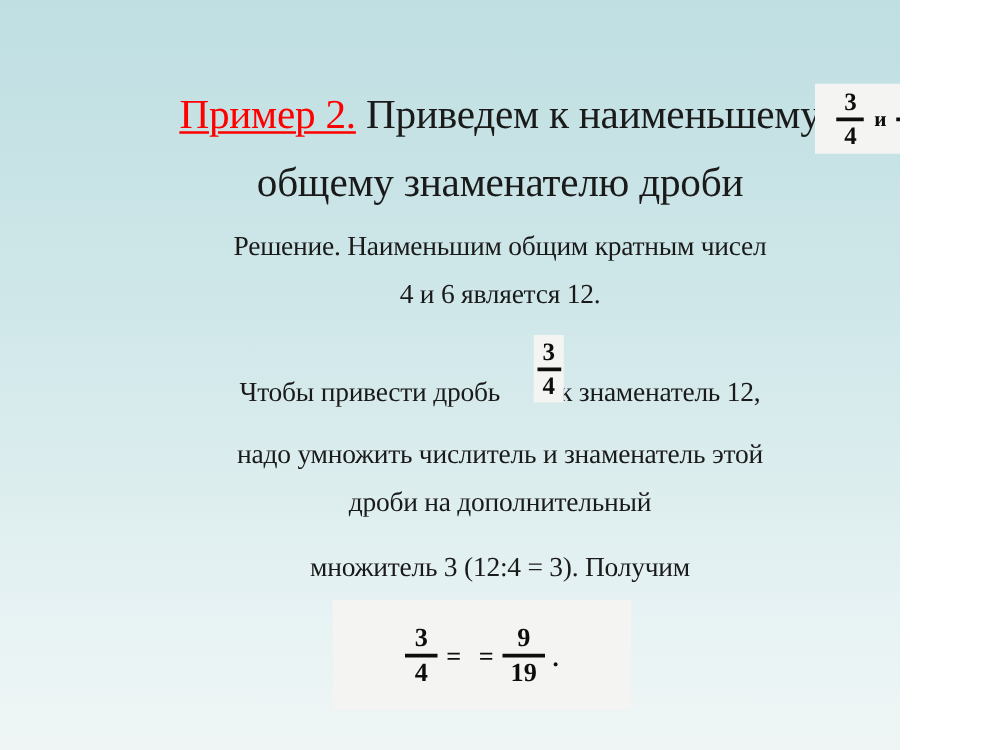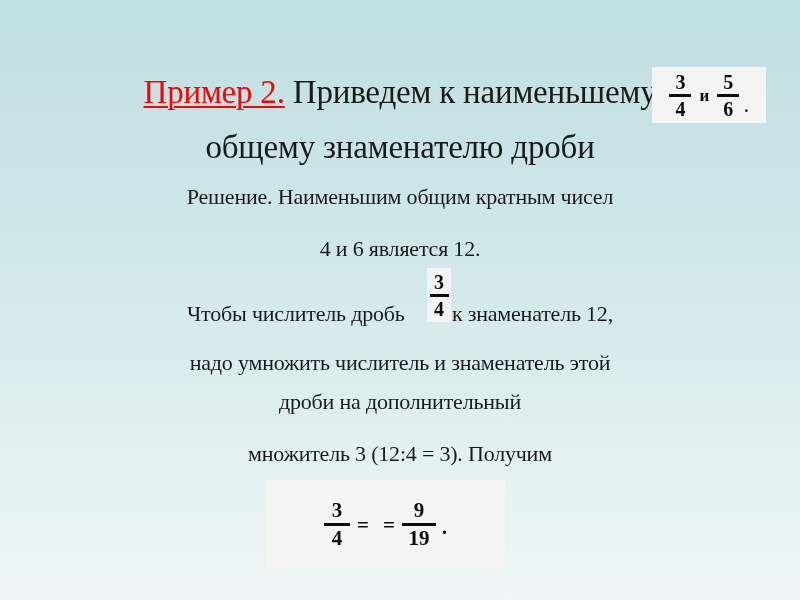--- a/index.html
+++ b/index.html
@@ -8,21 +8,21 @@
     padding: 0;
   }
   body {
     width: 800px;
     height: 600px;
     overflow: hidden;
     font-family: "Liberation Serif", "DejaVu Serif", serif;
   }
   #slide {
     position: relative;
-    width: 800px;
+    width: 720px;
     height: 600px;
     background: linear-gradient(to bottom,
                 #bfdfe2 0%,
                 #c6e2e5 18%,
                 #cfe7e9 40%,
                 #dcedee 64%,
                 #e8f3f4 84%,
                 #eff5f5 100%);
     overflow: hidden;
   }
@@ -152,24 +152,24 @@
 
 <div id="slide">
 
   <div class="textline big" style="top:76px;">
     <span class="example-label">Пример 2.</span><span> Приведем к наименьшему</span>
   </div>
 
   <div class="textline big" style="top:131px;">общему знаменателю дроби</div>
 
   <div class="textline mid" style="top:186px;">Решение. Наименьшим общим кратным чисел</div>
-  <div class="textline mid" style="top:224px;margin-top:14px;">4 и 6 является 12.</div>
+  <div class="textline mid" style="top:224px;">4 и 6 является 12.</div>
 
   <div class="textline mid" style="top:303px;">
-    <span>Чтобы числитель дробь</span>
+    <span>Чтобы привести дробь</span>
     <span style="display:inline-block;width:42px;"></span><span>к знаменатель 12,</span>
   </div>
 
   <div class="textline mid" style="top:391px;">дроби на дополнительный</div>
   <div class="textline mid" style="top:352px;">надо умножить числитель и знаменатель этой</div>
   <div class="textline mid" style="top:443px;">множитель 3 (12:4 = 3). Получим</div>
 
   <div class="math-img" id="frac-pair">
     <span class="frac">
       <span class="num">3</span>

